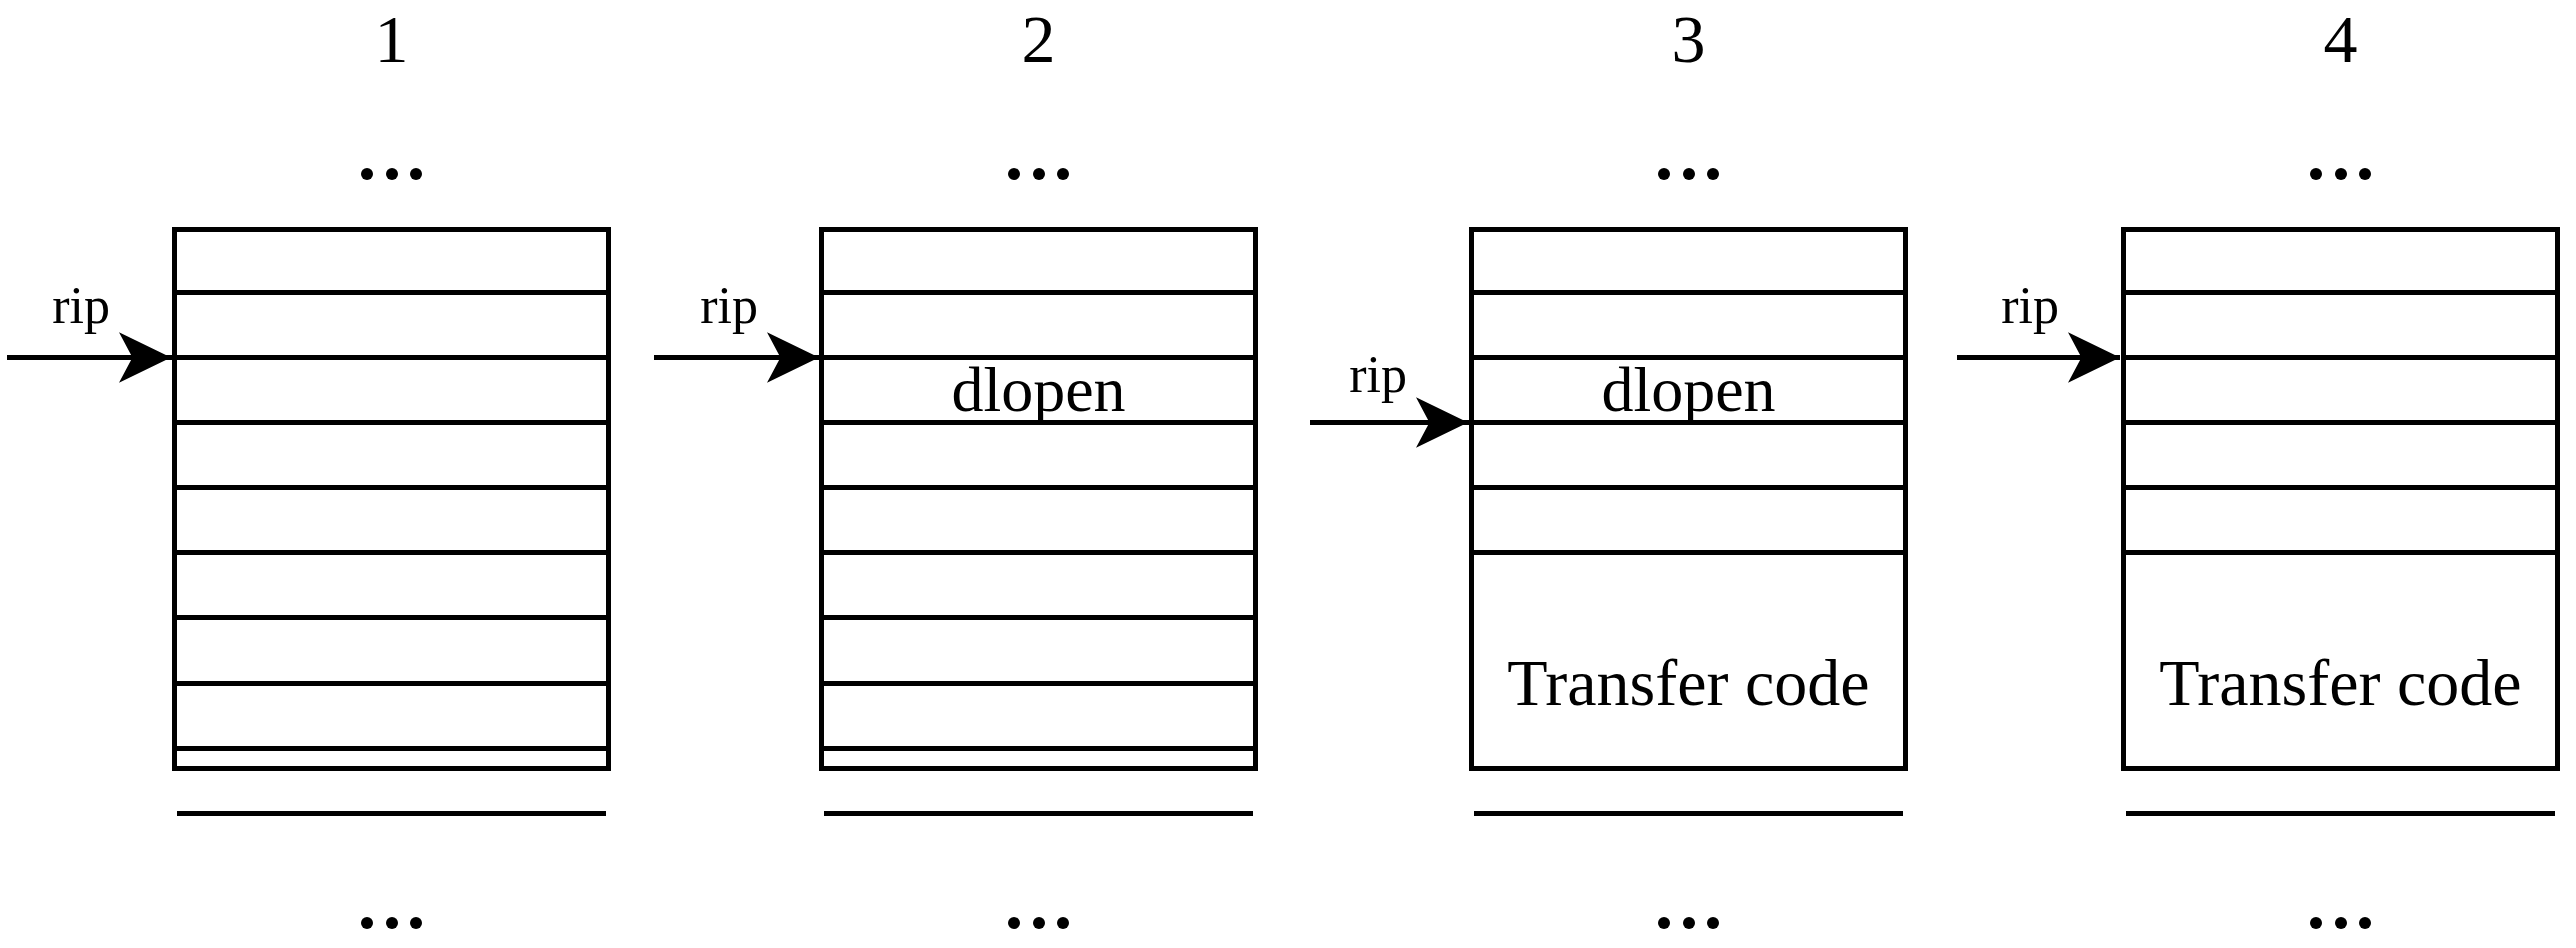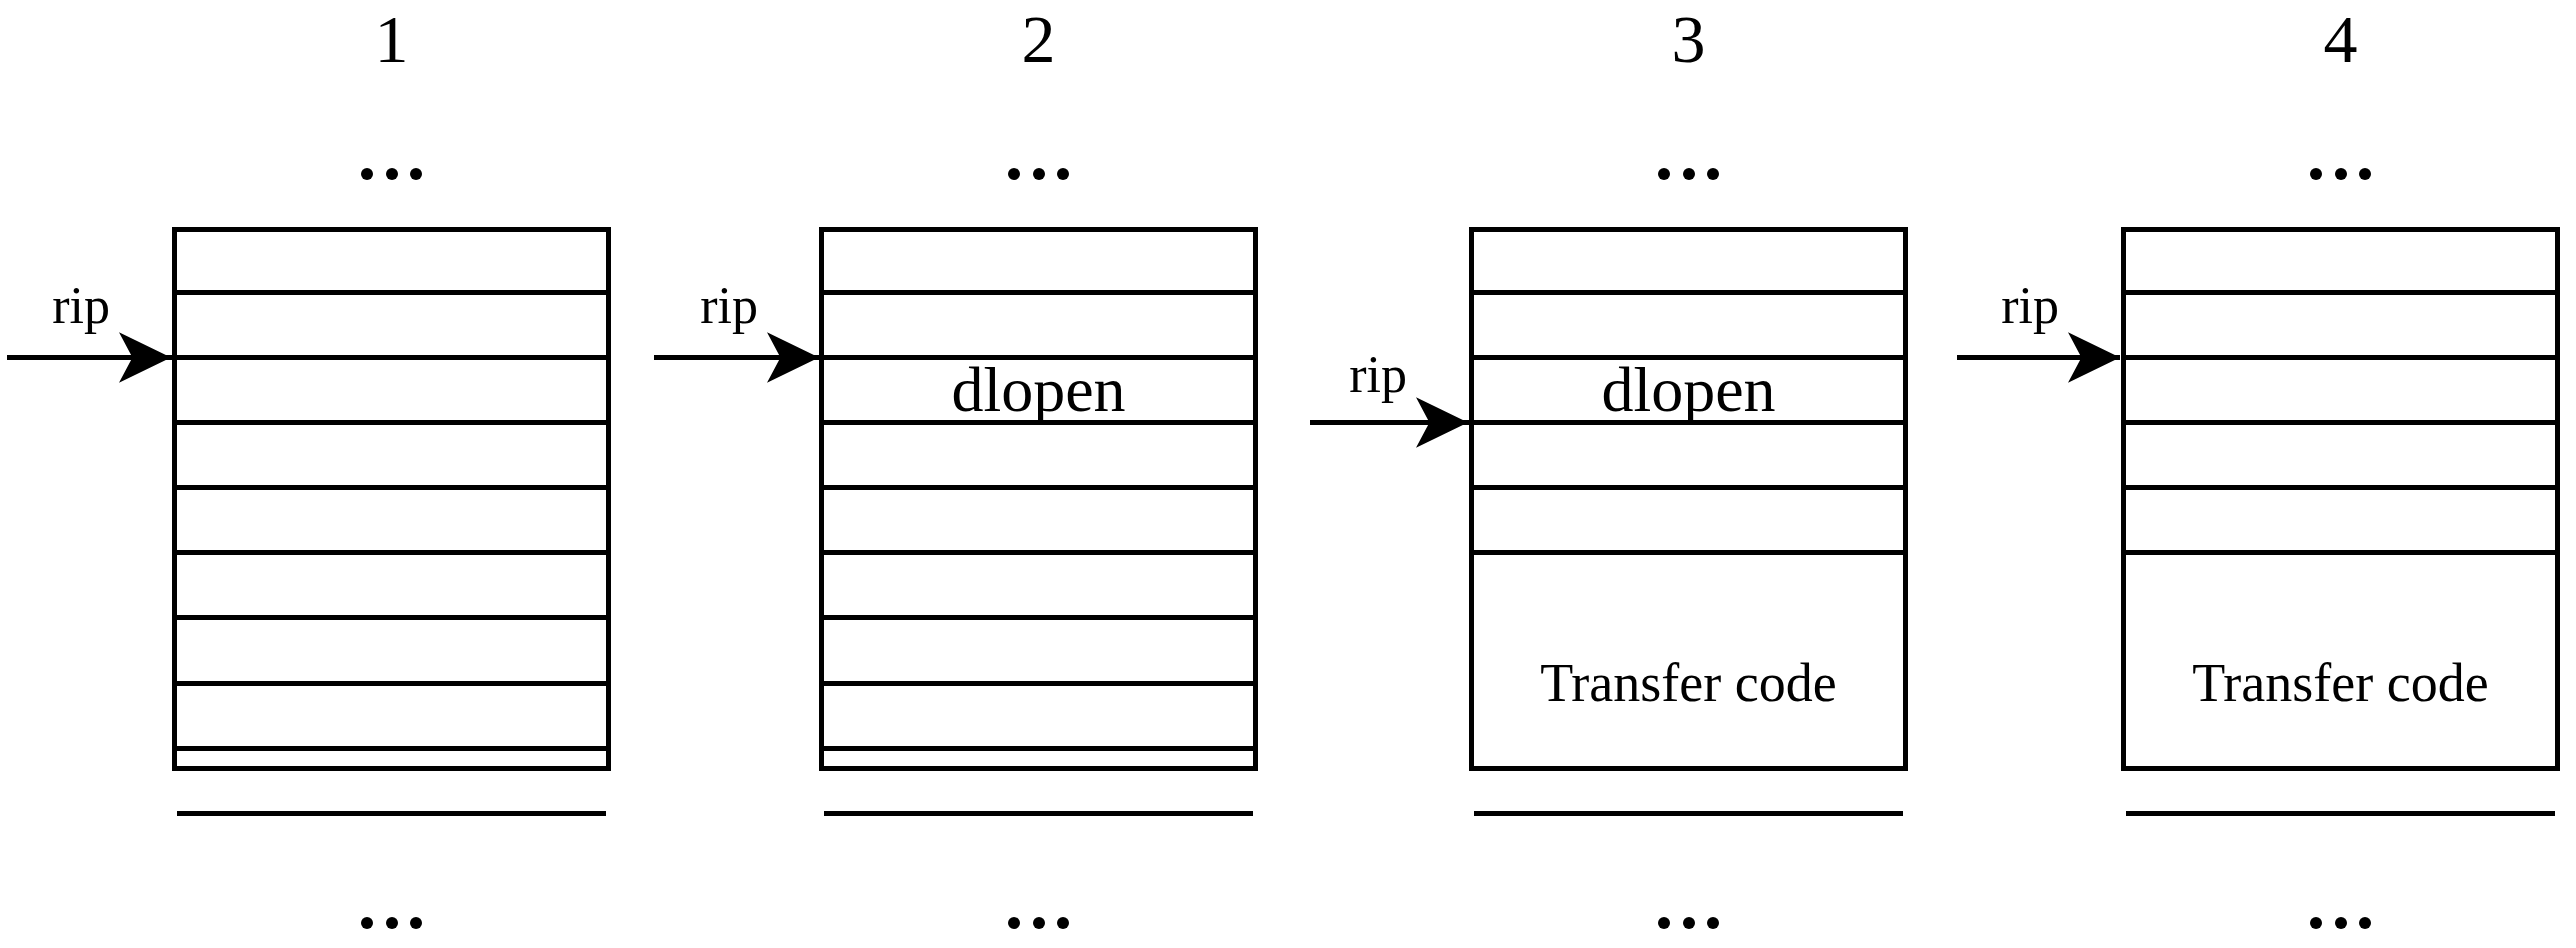--- a/index.html
+++ b/index.html
@@ -31,21 +31,21 @@
     border: 5.1px solid #000; box-sizing: border-box;
     background: #fff;
   }
   .hline { position: absolute; left: 0; right: 0; height: 5.1px; background: #000; }
   .cell-label {
     position: absolute; left: 0; right: 0;
     display: flex; align-items: center; justify-content: center;
     line-height: 1;
   }
   .gadget-label  { font-size: 64px; }
-  .payload-label { font-size: 54px; }
+  .payload-label { font-size: 66px; }
   .rip-line { position: absolute; height: 5.1px; background: #000; }
   .rip-head { position: absolute; width: 52px; height: 51px; }
   .rip-head svg { display: block; }
   .rip-label { position: absolute; font-size: 52px; line-height: 1; }
 </style>
 </head>
 <body>
 
 <div class="figure">
 

